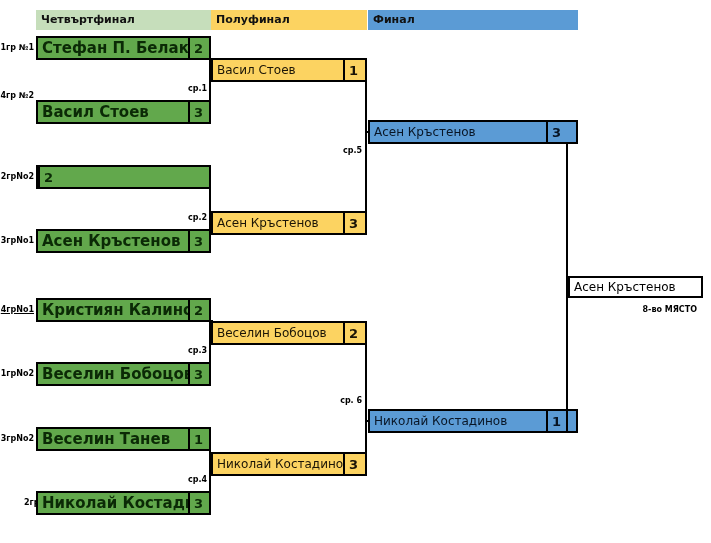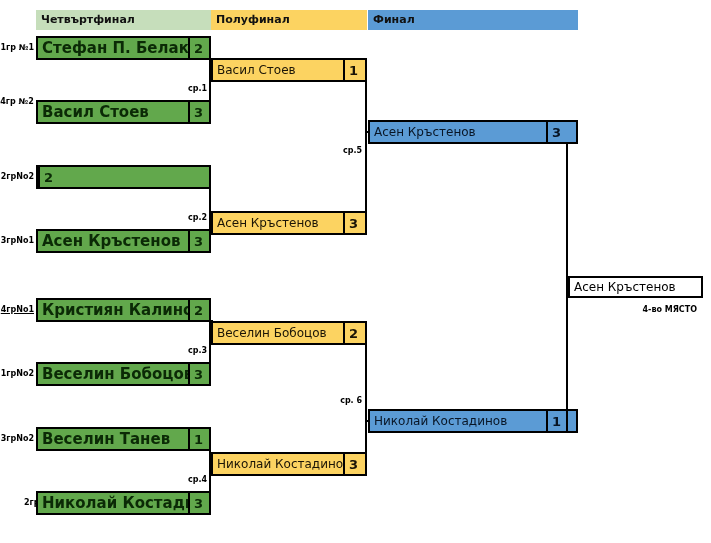--- a/index.html
+++ b/index.html
@@ -185,21 +185,21 @@
 </head>
 <body>
 
 <div id="bracket">
 
   <div class="round-header rh-qf">Четвъртфинал</div>
   <div class="round-header rh-f">Финал</div>
   <div class="round-header rh-sf">Полуфинал</div>
 
   <div class="seed" style="top:36px;">1гр №1</div>
-  <div class="seed" style="top:90px;text-align:center;">4гр №2</div>
+  <div class="seed" style="top:84px;">4гр №2</div>
   <div class="seed" style="top:165px;">2грΝο2</div>
   <div class="seed" style="top:229px;">3грΝο1</div>
   <div class="seed" style="top:298px;text-decoration:underline;">4грΝο1</div>
   <div class="seed" style="top:362px;">1грΝο2</div>
   <div class="seed" style="top:427px;">3грΝο2</div>
   <div class="seed" style="top:491px;padding-left:24px;">2грΝο1</div>
 
   <div class="slot qf" style="top:36px;">
     <span class="nm">Стефан П. Белаков</span>
     <span class="sc">2</span>
@@ -281,15 +281,15 @@
   <div class="match-id" style="left:145px; top:84px;  width:62px;">ср.1</div>
   <div class="match-id" style="left:145px; top:213px; width:62px;">ср.2</div>
   <div class="match-id" style="left:145px; top:346px; width:62px;">ср.3</div>
   <div class="match-id" style="left:145px; top:475px; width:62px;">ср.4</div>
   <div class="match-id" style="left:300px; top:146px; width:62px;">ср.5</div>
   <div class="match-id" style="left:300px; top:396px; width:62px;">ср. 6</div>
 
   <div class="champion">
     <span>Асен Кръстенов</span>
   </div>
-  <div class="place-label">4-во МЯСТО</div>
+  <div class="place-label">8-во МЯСТО</div>
 
 </div>
 
 </body></html>

